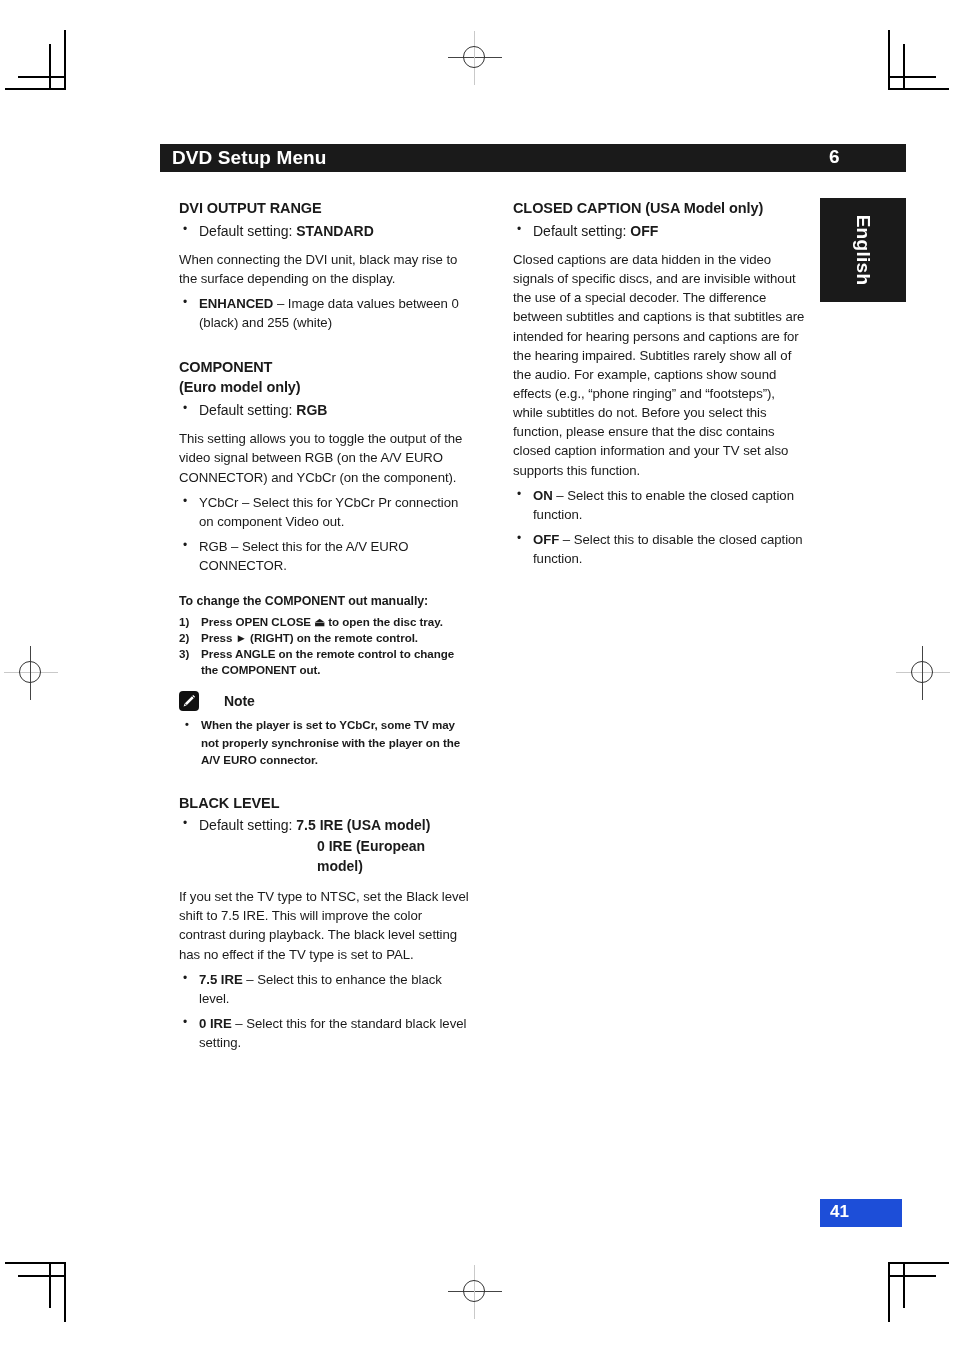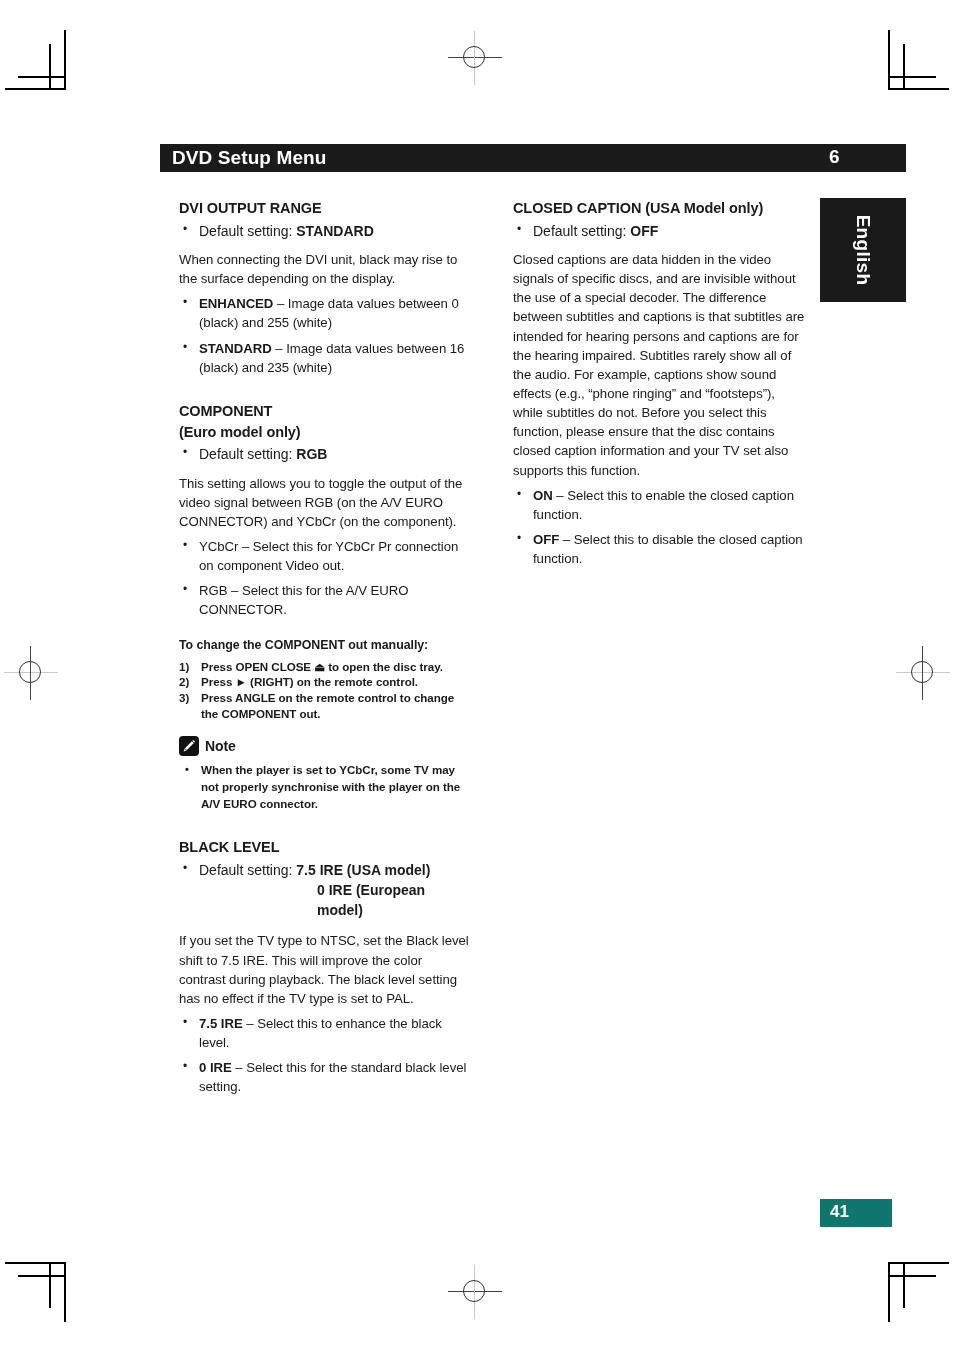--- a/index.html
+++ b/index.html
@@ -105,23 +105,23 @@
     color: #ffffff;
     white-space: nowrap;
     letter-spacing: 0.3px;
   }
 
   
   #page-number-box {
     position: absolute;
     left: 820px;
     top: 1199px;
-    width: 72px;
+    width: 82px;
     height: 28px;
-    background: #0f766e;
+    background: #1d4ed8;
   }
   #page-number {
     position: absolute;
     left: 10px;
     top: 3px;
     font-size: 17px;
     font-weight: bold;
     color: #ffffff;
   }
 
@@ -227,21 +227,21 @@
     position: absolute;
     left: 0;
     top: 0;
   }
 
   
   .note-block { margin-top: 14px; }
   .note-header {
     display: flex;
     align-items: center;
-    gap: 6px;
+    gap: 25px;
   }
   .note-icon {
     width: 20px;
     height: 20px;
     background: #111111;
     border-radius: 4px;
     flex: 0 0 auto;
     position: relative;
   }
   .note-icon svg { position: absolute; left: 2px; top: 2px; }
@@ -333,21 +333,20 @@
   </div>
 
   <div class="column" id="left-column">
 
     <section>
       <h2 class="section-heading">DVI OUTPUT RANGE</h2>
       <div class="setting-line"><span>Default setting: </span><b>STANDARD</b></div>
       <p class="body-text">When connecting the DVI unit, black may rise to the surface depending on the display.</p>
       <ul class="bullets">
         <li><b>ENHANCED</b><span> – Image data values between 0 (black) and 255 (white)</span></li>
-        <li><b>STANDARD</b><span> – Image data values between 16 (black) and 235 (white)</span></li>
       </ul>
     </section>
 
     <div class="spacer-lg"></div>
 
     <section>
       <h2 class="section-heading">COMPONENT</h2>
       <h2 class="section-heading sub">(Euro model only)</h2>
       <div class="setting-line"><span>Default setting: </span><b>RGB</b></div>
       <p class="body-text">This setting allows you to toggle the output of the video signal between RGB (on the A/V EURO CONNECTOR) and YCbCr (on the component).</p>

